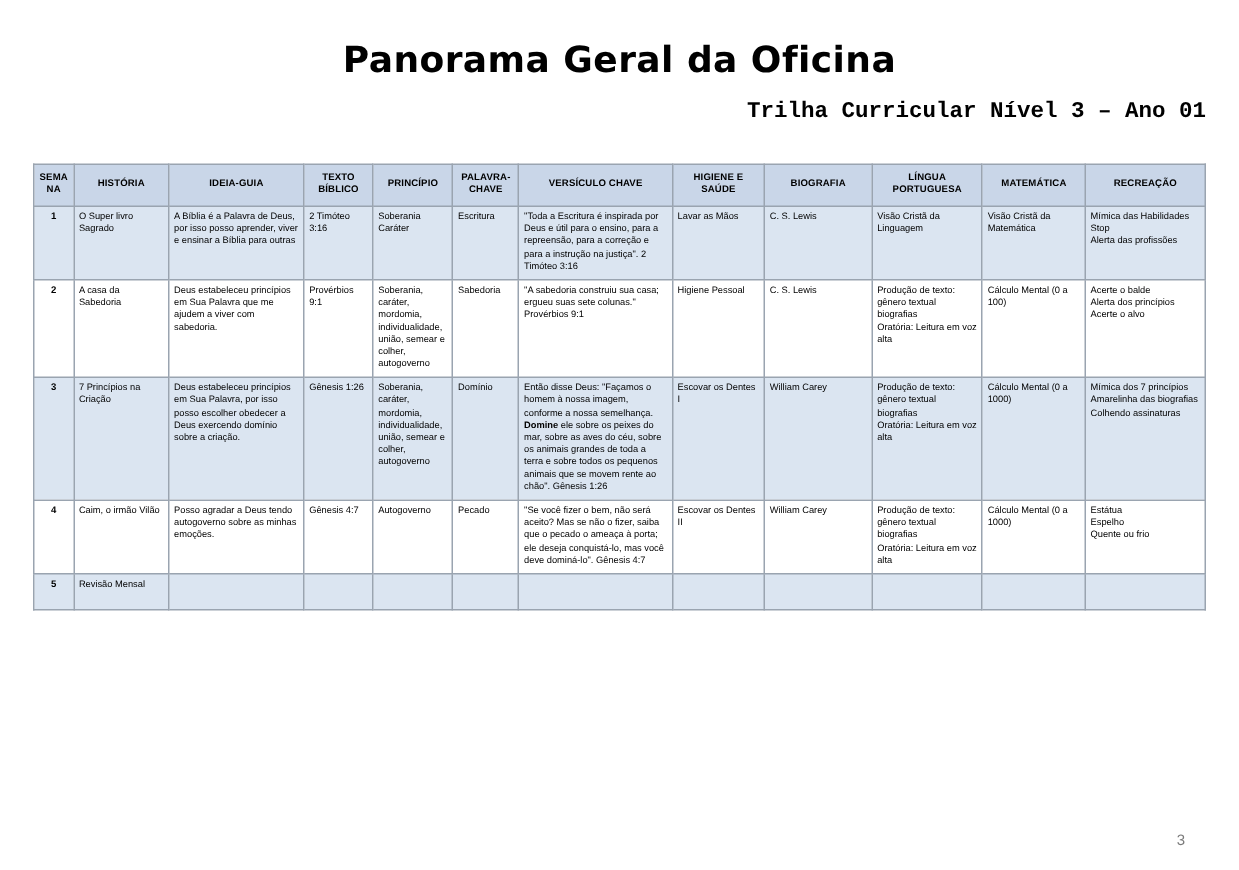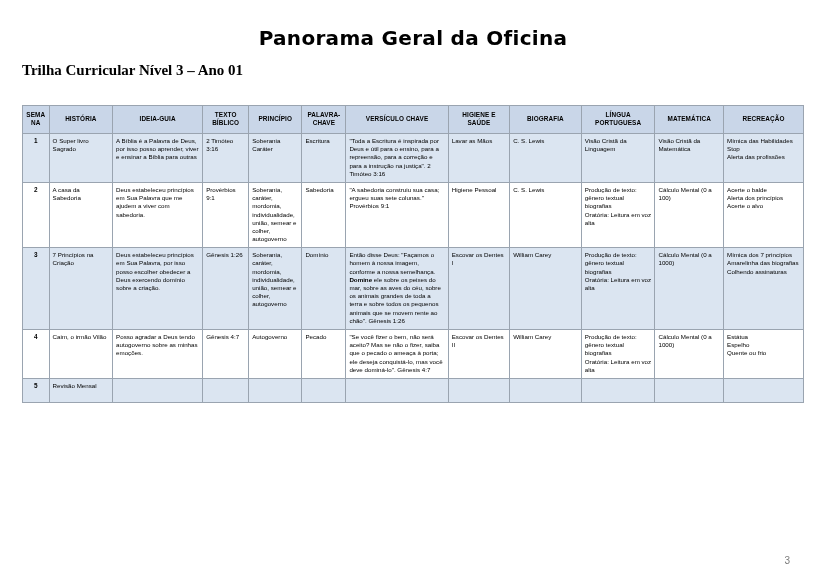--- a/index.html
+++ b/index.html
@@ -17,32 +17,32 @@
   }
   .page {
     width: 826px;
     height: 580px;
     position: relative;
     box-sizing: border-box;
     padding: 18px 22px 0 22px;
   }
   .title {
     text-align: center;
-    font-size: 20px;
+    font-size: 24px;
     font-weight: bold;
     letter-spacing: 0.3px;
     margin: 8px 0 0 0;
     font-family: "DejaVu Sans", sans-serif;
   }
   .subtitle {
-    text-align: left;
+    text-align: right;
     font-size: 15px;
     font-weight: bold;
     margin: 12px 0 0 0;
-    font-family: Liberation Serif, serif;
+    font-family: Liberation Mono, monospace;
   }
   table.panorama {
     border-collapse: collapse;
     table-layout: fixed;
     width: 782px;
     margin: 26px auto 0 auto;
     font-size: 6.2px;
     line-height: 1.32;
   }
   table.panorama th,

